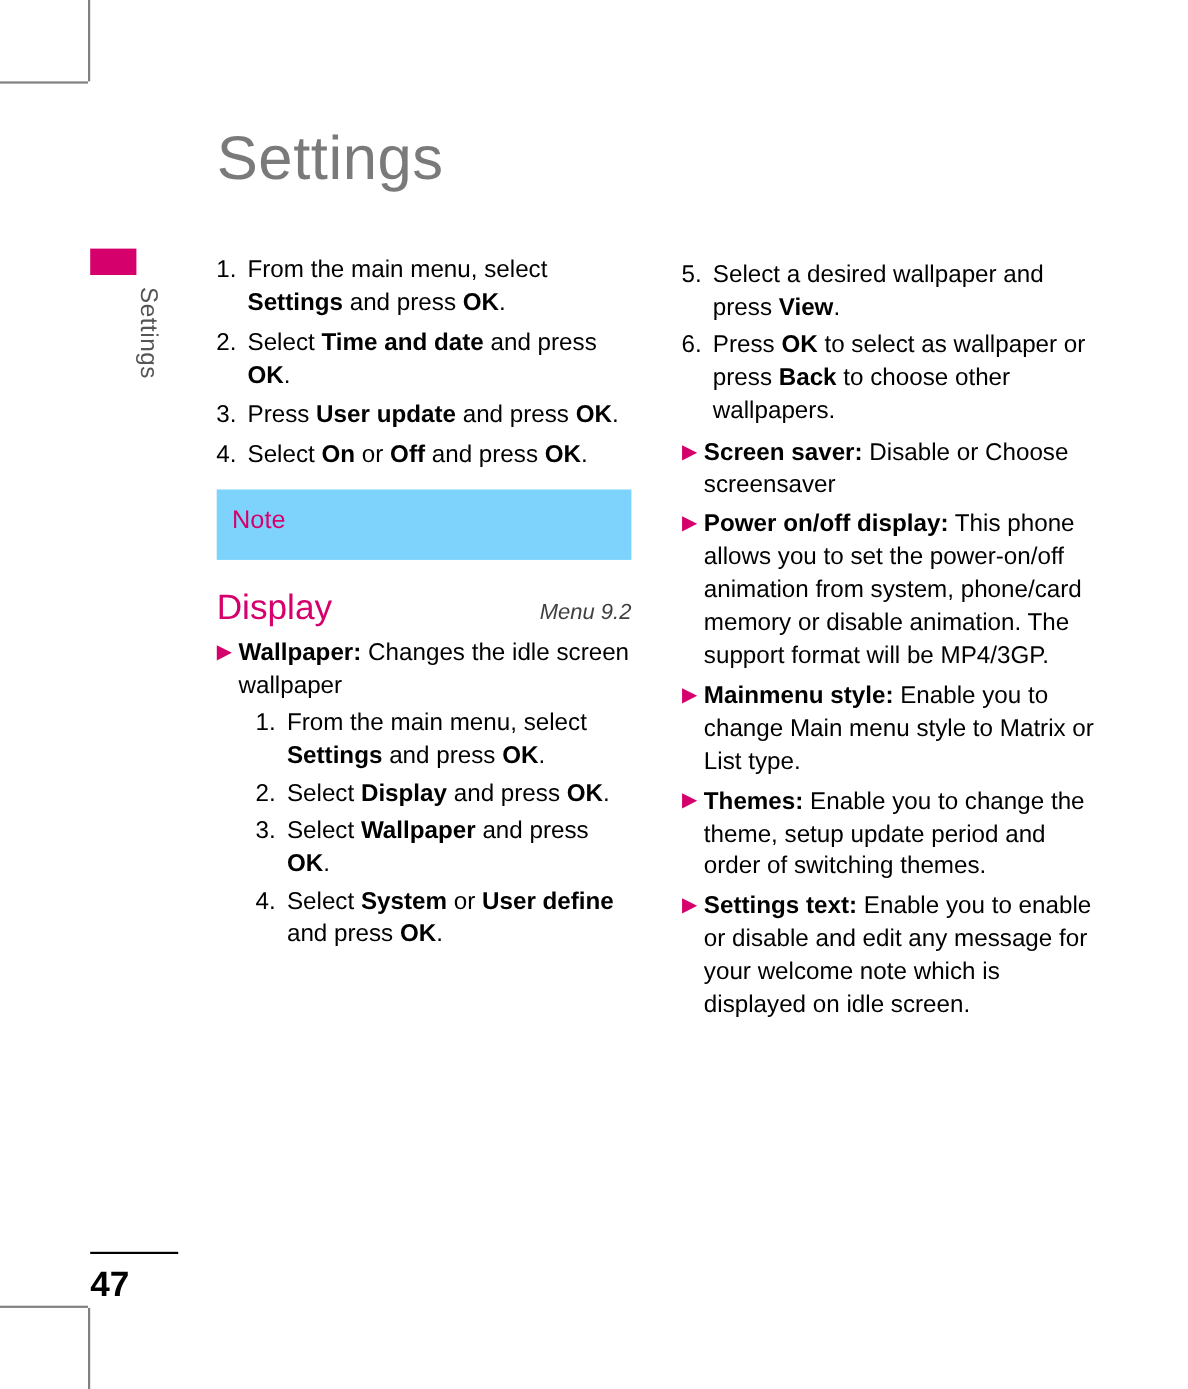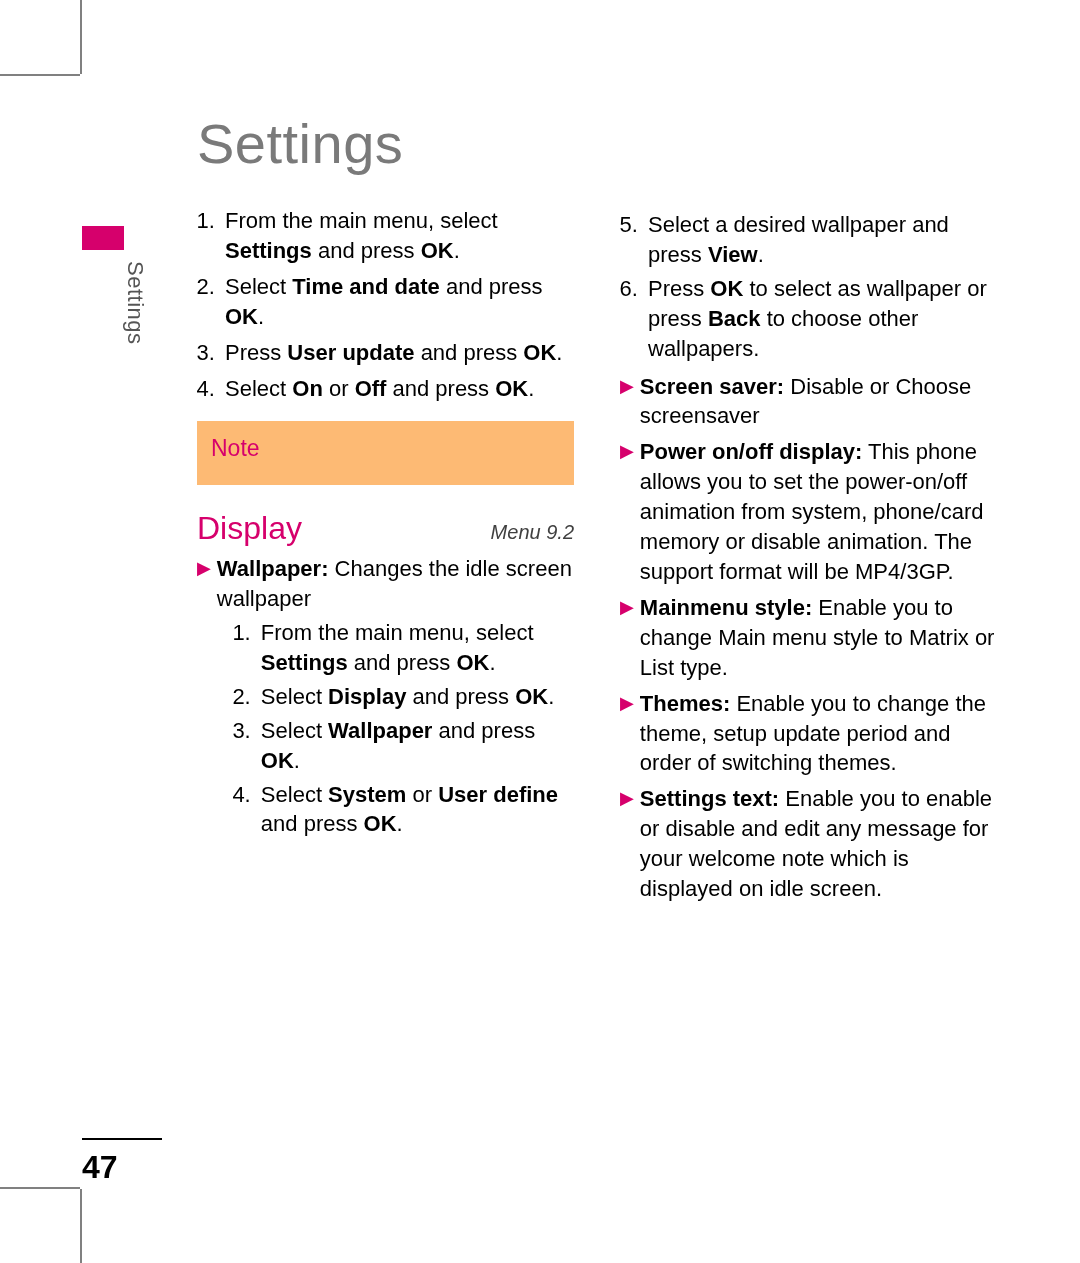--- a/index.html
+++ b/index.html
@@ -55,36 +55,36 @@
     color:#000;
   }
   .page-num-rule {
     position:absolute;
     left:0; bottom:46px;
     width:80px; height:2px; background:#000;
   }
 
   .columns {
     position:absolute;
-    left:115px; top:130px;
+    left:115px; top:154px;
     width:800px;
     display:flex;
     gap:46px;
     font-size:22px;
     line-height:1.36;
   }
   .col { width:377px; }
   ol.main { margin:0 0 16px 0; padding-left:24px; }
   ol.main li { padding-left:4px; margin-bottom:6px; }
   ol.sub  { margin:4px 0 8px 0; padding-left:40px; }
   ol.sub li { padding-left:4px; margin-bottom:4px; }
   b { font-weight:700; }
 
   .note-box {
-    background:#fdba74;
+    background:#7dd3fc;
     padding:12px 14px 14px 14px;
     margin:18px 0 22px 0;
   }
   .note-title { color:#d6006c; font-size:23px; margin-bottom:6px; }
   .note-text  { font-size:20.5px; line-height:1.35; }
 
   .sec-head { display:flex; align-items:baseline; justify-content:space-between; margin-bottom:4px; }
   .sec-name { color:#d6006c; font-size:32px; }
   .sec-menu { color:#404040; font-size:20px;font-style:italic; }
   .intro { margin-bottom:10px; }

